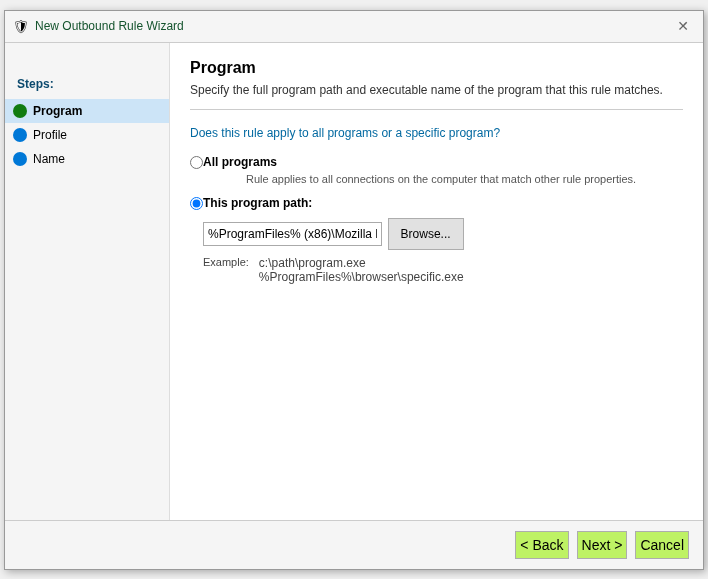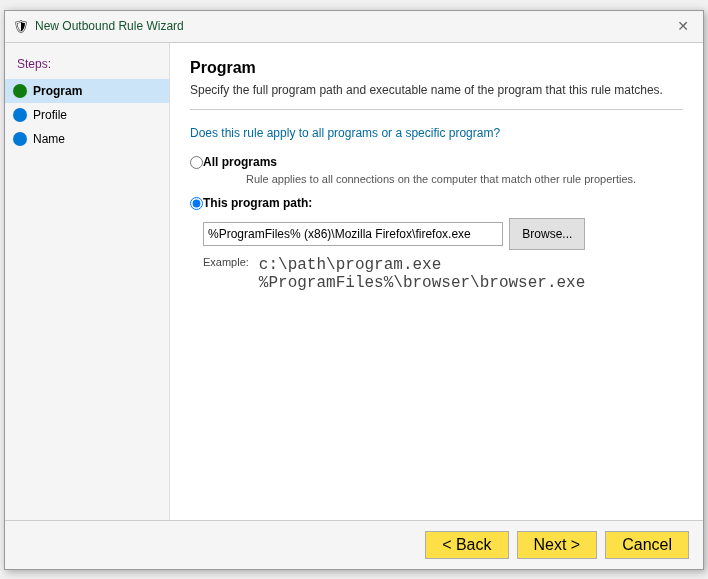--- a/index.html
+++ b/index.html
@@ -67,23 +67,24 @@
     }
 
     .sidebar {
       width: 165px;
       background: #f5f5f5;
       border-right: 1px solid #ddd;
       padding: 10px 0;
     }
     .sidebar-title {
       font-size: 12px;
-      font-weight: normal;
+      font-weight: bold;
       padding: 4px 12px 8px 12px;
-      color: #701a75;
+      color: #0c4a6e;
+      margin-top: 20px;
     }
     .step-item {
       display: flex;
       align-items: center;
       padding: 5px 8px;
       cursor: default;
       gap: 6px;
     }
     .step-item.active {
       background: #cce4f7;
@@ -181,41 +182,40 @@
       margin-left: 0;
       display: flex;
       gap: 10px;
     }
     .example-label {
       font-size: 11px;
       color: #444;
       white-space: nowrap;
     }
     .example-values {
-      font-size: 16px;
+      font-size: 12px;
       color: #444;
-      font-family: Liberation Mono, monospace;
     }
 
     .spacer { flex: 1; }
 
     .footer {
       border-top: 1px solid #ccc;
       padding: 10px 14px;
       display: flex;
       justify-content: flex-end;
       gap: 8px;
       background: #f5f5f5;
     }
     .footer-btn {
       height: 28px;
-      padding: 0 16px;
-      font-size: 16px;
+      padding: 0 4px;
+      font-size: 14px;
       font-family: inherit;
-      background: #fde047;
+      background: #bef264;
       border: 1px solid #adadad;
       cursor: pointer;
     }
   </style>
 </head>
 <body>
 
 <div class="window">
 
   <div class="title-bar">
@@ -264,21 +264,21 @@
         <div class="radio-content">
           <label class="radio-label" for="thisProgram">This program path:</label>
           <div class="program-path-row">
             <input type="text" class="path-input" value="%ProgramFiles% (x86)\Mozilla Firefox\firefox.exe" style="">
             <button class="browse-btn">Browse...</button>
           </div>
           <div class="example-text">
             <span class="example-label">Example:</span>
             <div class="example-values">
               <div>c:\path\program.exe</div>
-              <div>%ProgramFiles%\browser\browser.exe</div>
+              <div>%ProgramFiles%\browser\specific.exe</div>
             </div>
           </div>
         </div>
       </div>
 
       <div class="spacer"></div>
     </div>
   </div>
 
   <div class="footer">

